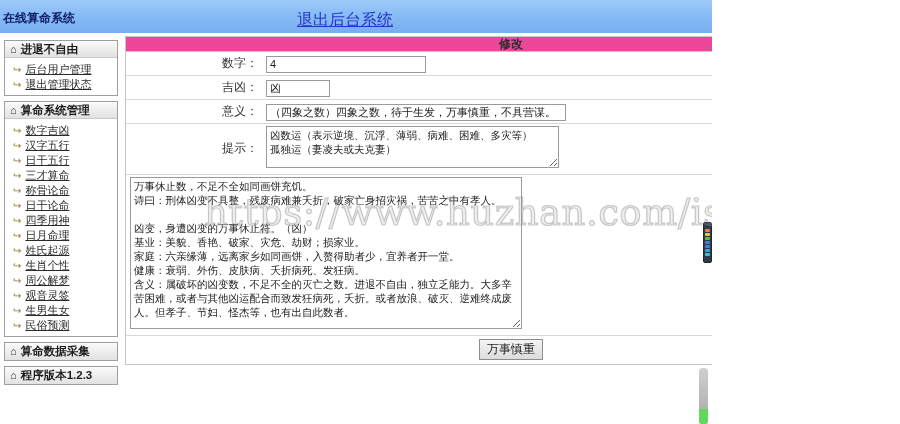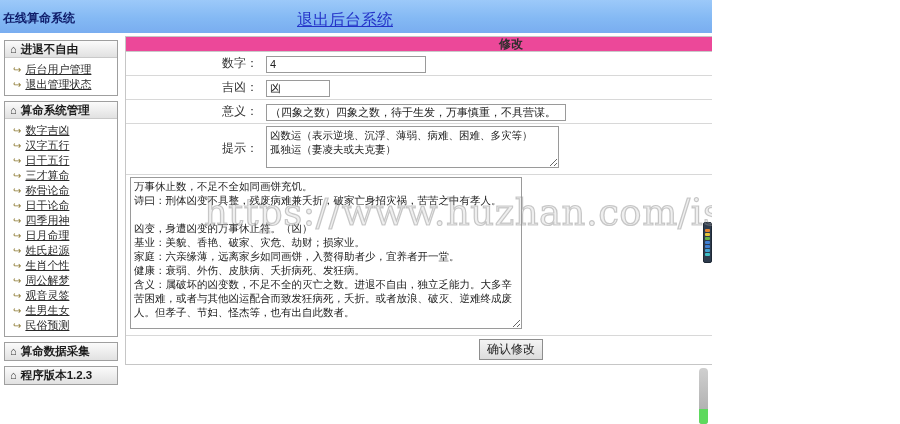--- a/index.html
+++ b/index.html
@@ -217,21 +217,21 @@
 
 凶变，身遭凶变的万事休止符。（凶）
 基业：美貌、香艳、破家、灾危、劫财；损家业。
 家庭：六亲缘薄，远离家乡如同画饼，入赘得助者少，宜养者开一堂。
 健康：衰弱、外伤、皮肤病、夭折病死、发狂病。
 含义：属破坏的凶变数，不足不全的灭亡之数。进退不自由，独立乏能力。大多辛苦困难，或者与其他凶运配合而致发狂病死，夭折。或者放浪、破灭、逆难终成废人。但孝子、节妇、怪杰等，也有出自此数者。</textarea>
       </div>
     </div>
 
     <div class="btn-row">
-      <button class="confirm-btn">确认修改</button>
+      <button class="confirm-btn">万事慎重</button>
     </div>
   </div>
 
   <div class="watermark">https://www.huzhan.com/ishop32916</div>
 
   <div class="float-toolbar">
       <div class="dot" style="background: rgb(226, 129, 47);"></div>
       <div class="dot" style="background: rgb(232, 197, 58);"></div>
       <div class="dot" style="background: rgb(103, 179, 69);"></div>
       <div class="dot" style="background: rgb(63, 127, 210);"></div>

